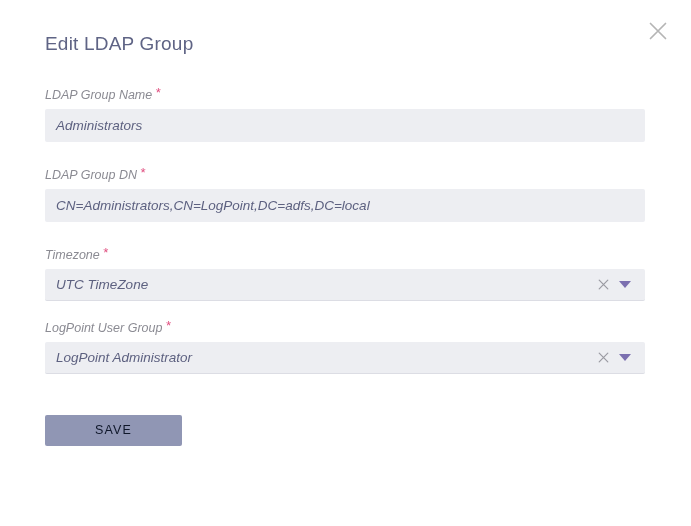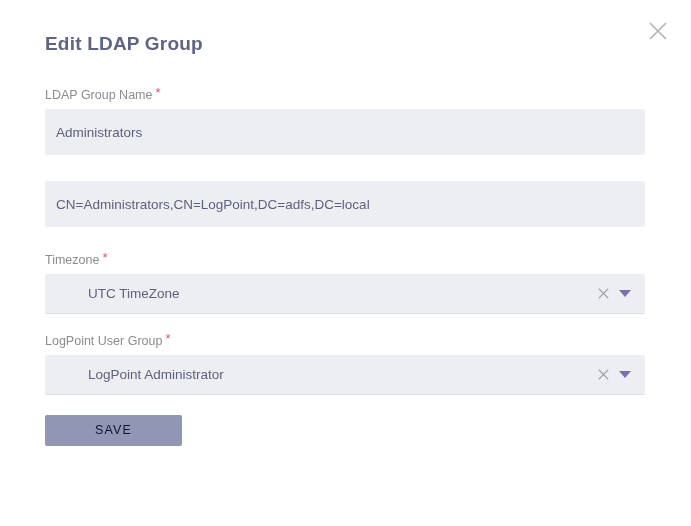--- a/index.html
+++ b/index.html
@@ -42,64 +42,63 @@
   .close-btn svg { display: block; }
 
   
   .modal-title {
     position: absolute;
     left: 45px;
     top: 33px;
     font-size: 19px;
     color: #5f6485;
     letter-spacing: .2px;
-    font-weight: 700;
+    font-weight: 400;
     margin: 0;
     white-space: nowrap;
   }
 
   
   .form {
     position: absolute;
     left: 45px;
     top: 88px;
     width: 600px;
   }
 
-  .field { margin-bottom: 20px; }
+  .field { margin-bottom: 20px; font-style: italic; }
 
   .field-label {
     display: block;
     font-size: 12.5px;
     color: #8b8b93;
     margin-bottom: 7px;
     line-height: 14px;
     white-space: nowrap;
   }
   .req {
     color: #e05080;
     font-size: 13px;
     margin-left: 3px;
     position: relative;
     top: -2px;
   }
 
   .control {
     position: relative;
     width: 600px;
-    height: 46px;
+    height: 33px;
     background: #edeef2;
     border-radius: 2px;
     display: flex;
     align-items: center;
   }
   .control.select {
     border-bottom: 1px solid #dcdde4;
-    height: 40px;
-    padding-left: 32px;
+    height: 32px;
   }
 
   .control-value {
     font-size: 13.5px;
     color: #5d6180;
     padding-left: 11px;
     line-height: 33px;
     white-space: nowrap;
     overflow: hidden;
     text-overflow: ellipsis;
@@ -173,20 +172,23 @@
     <div class="field gap-lg">
       <label class="field-label">
         <span>LDAP Group Name</span><span class="req">*</span>
       </label>
       <div class="control">
         <span class="control-value">Administrators</span>
       </div>
     </div>
 
     <div class="field gap-lg">
+      <label class="field-label">
+        <span>LDAP Group DN</span><span class="req">*</span>
+      </label>
       <div class="control">
         <span class="control-value">CN=Administrators,CN=LogPoint,DC=adfs,DC=local</span>
       </div>
     </div>
 
     <div class="field gap-md">
       <label class="field-label">
         <span>Timezone</span><span class="req">*</span>
       </label>
       <div class="control select">

